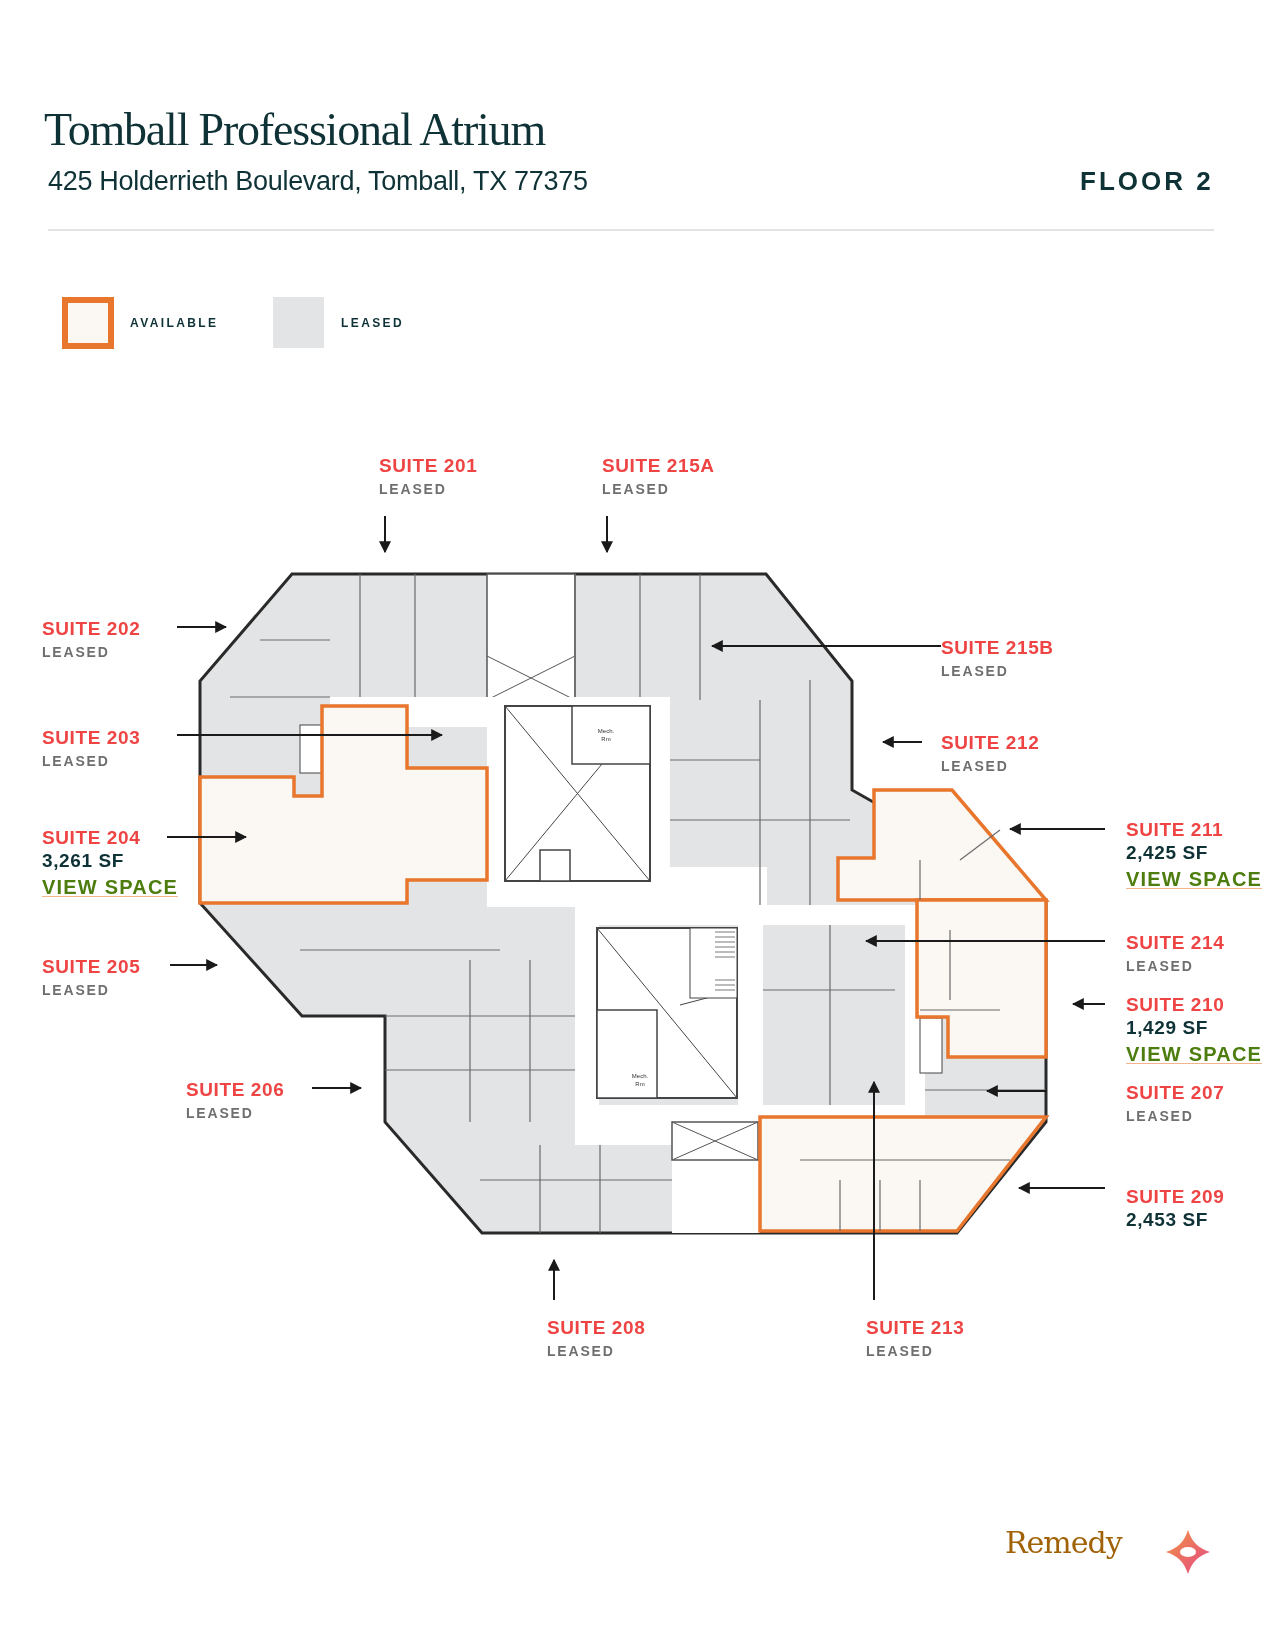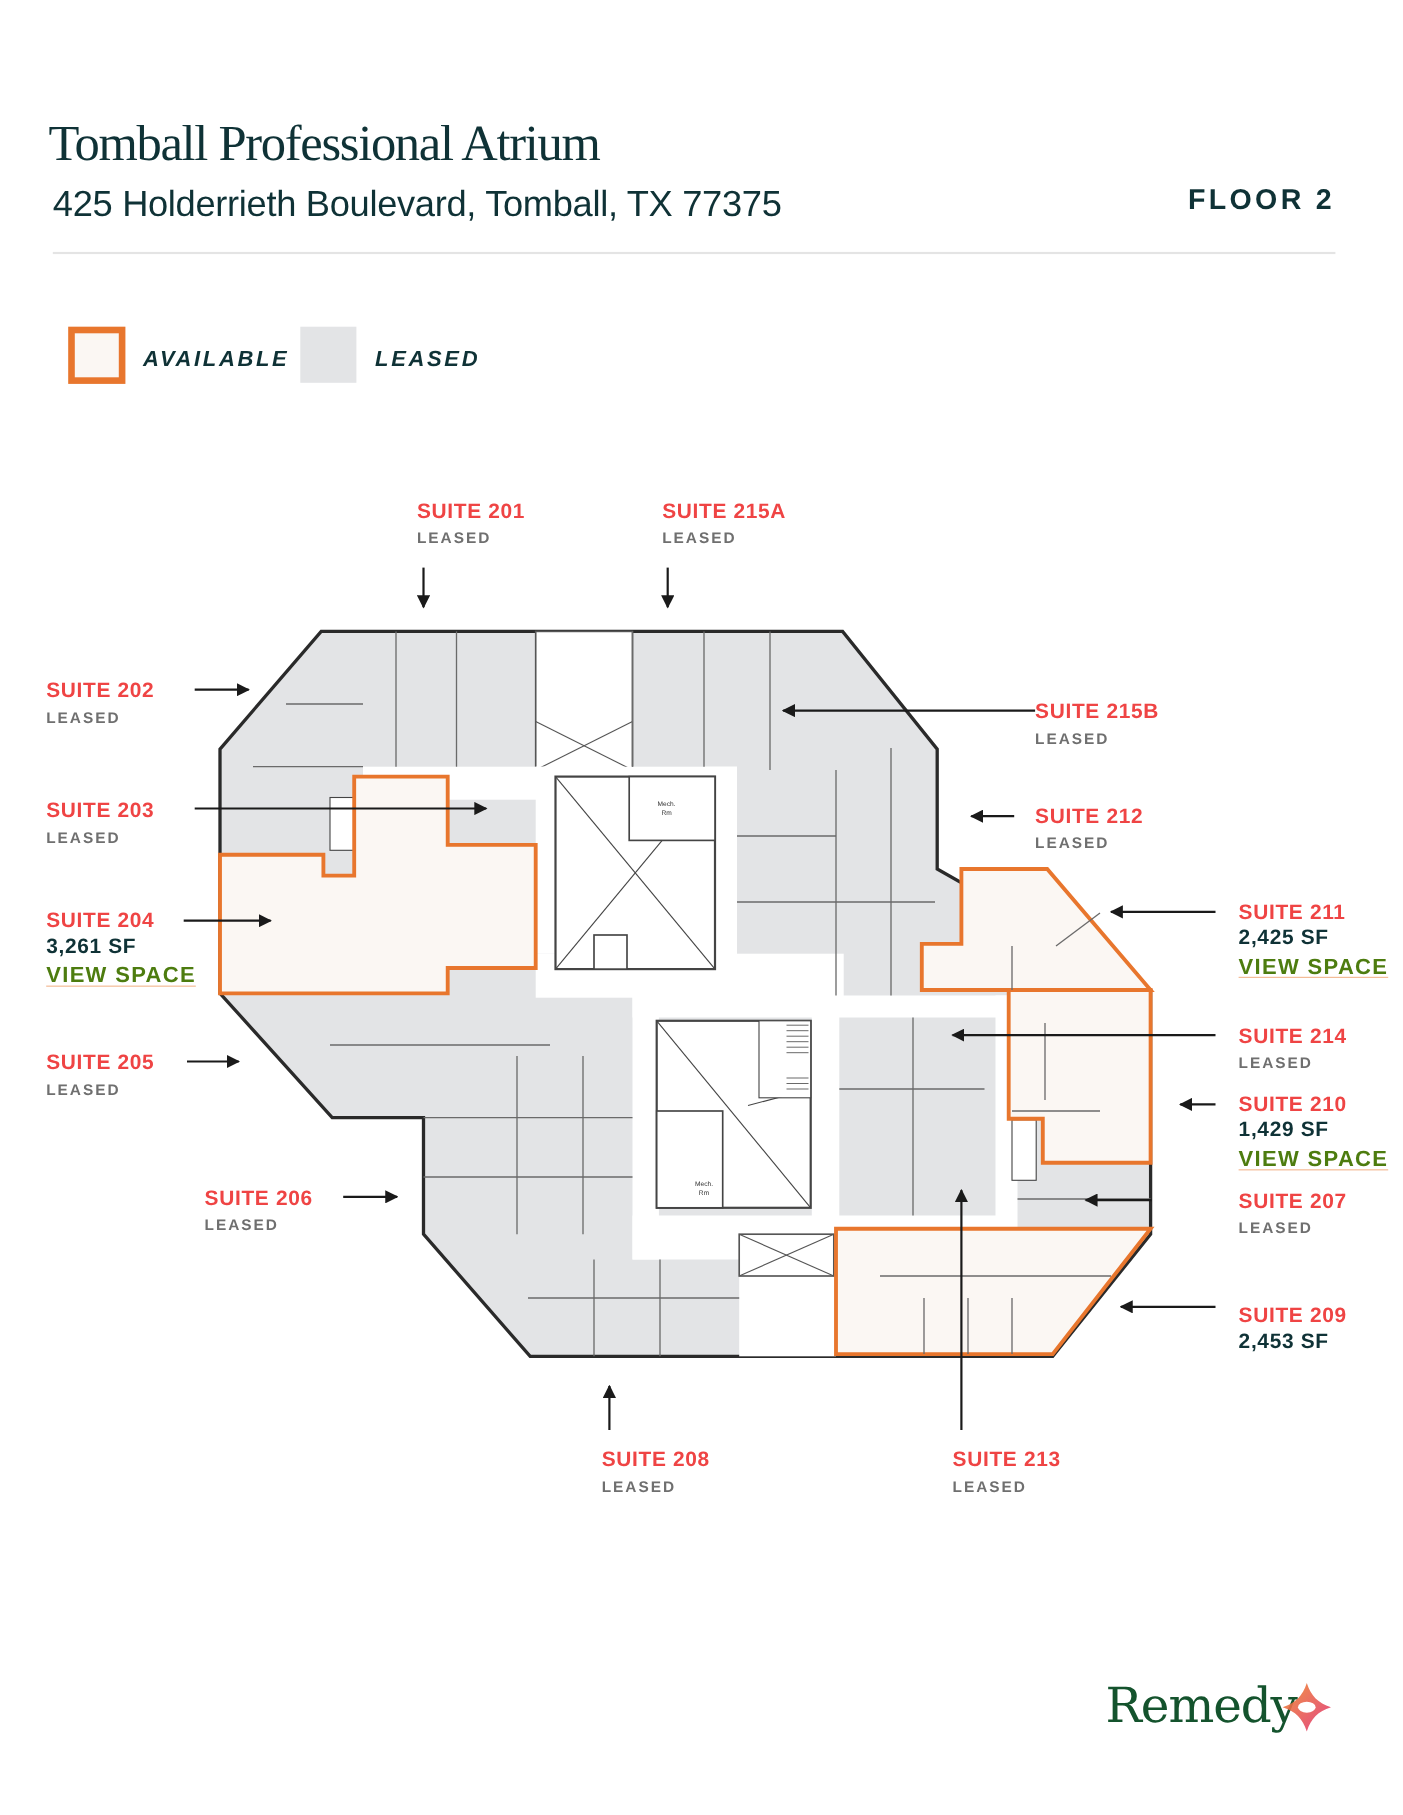--- a/index.html
+++ b/index.html
@@ -1,31 +1,31 @@
 <!DOCTYPE html>
 <html><head>
 <meta charset="utf-8">
 <style>
   html,body{margin:0;padding:0;background:#ffffff;}
   body{width:1275px;height:1650px;position:relative;overflow:hidden;font-family:"Liberation Sans",sans-serif;color:#0f3236;}
   .abs{position:absolute;}
   .title{left:44px;top:103px;font-family:Liberation Serif, serif;font-size:46px;letter-spacing:-1.2px;color:#0f3236;white-space:nowrap;}
-  .address{left:48px;top:166px;font-size:33px;color:#0f3236;white-space:nowrap;letter-spacing:-0.3px;}
+  .address{left:48px;top:166px;font-size:27px;color:#0f3236;white-space:nowrap;letter-spacing:-0.3px;}
   .floor{left:1080px;top:166px;font-size:26px;font-weight:bold;letter-spacing:3px;white-space:nowrap;}
   .divider{left:48px;top:229px;width:1166px;height:2px;background:#e4e4e4;}
   .legend-swatch-avail{left:62px;top:297px;width:40px;height:40px;border:6px solid #e8762d;background:#fbf7f3;}
   .legend-swatch-leased{left:273px;top:297px;width:51px;height:51px;background:#e3e4e6;}
-  .legend-label{font-size:20px;font-weight:bold;letter-spacing:2.4px;top:316px;white-space:nowrap;font-style:italic;}
+  .legend-label{font-size:12px;font-weight:bold;letter-spacing:2.4px;top:316px;white-space:nowrap;}
   .suite{font-weight:bold;white-space:nowrap;}
   .suite .name{font-size:19px;letter-spacing:0.6px;color:#ef4444;display:block;line-height:23px;}
   .suite .status{font-size:14px;letter-spacing:1.8px;color:#6f6f6f;display:block;line-height:24px;}
   .suite .sf{font-size:19px;letter-spacing:0.6px;color:#0f3236;display:block;line-height:23px;}
   .suite .view{font-size:20px;letter-spacing:1.2px;color:#4d7c0f;display:inline-block;line-height:18px;margin-top:6px;border-bottom:1.5px solid #f2b58c;cursor:pointer;}
   svg.plan{position:absolute;left:0;top:0;}
-  .logo{left:1005px;top:1525px;font-family:"DejaVu Serif","Liberation Serif",serif;font-size:44px;color:#14532d;letter-spacing:-1px;white-space:nowrap;}
+  .logo{left:1005px;top:1525px;font-family:"DejaVu Serif","Liberation Serif",serif;font-size:30px;color:#a16207;letter-spacing:-1px;white-space:nowrap;}
 </style>
 </head>
 <body>
 
 <div class="abs title">Tomball Professional Atrium</div>
 <div class="abs address">425 Holderrieth Boulevard, Tomball, TX 77375</div>
 <div class="abs floor">FLOOR 2</div>
 <div class="abs divider"></div>
 
 <div class="abs legend-swatch-avail"></div>

